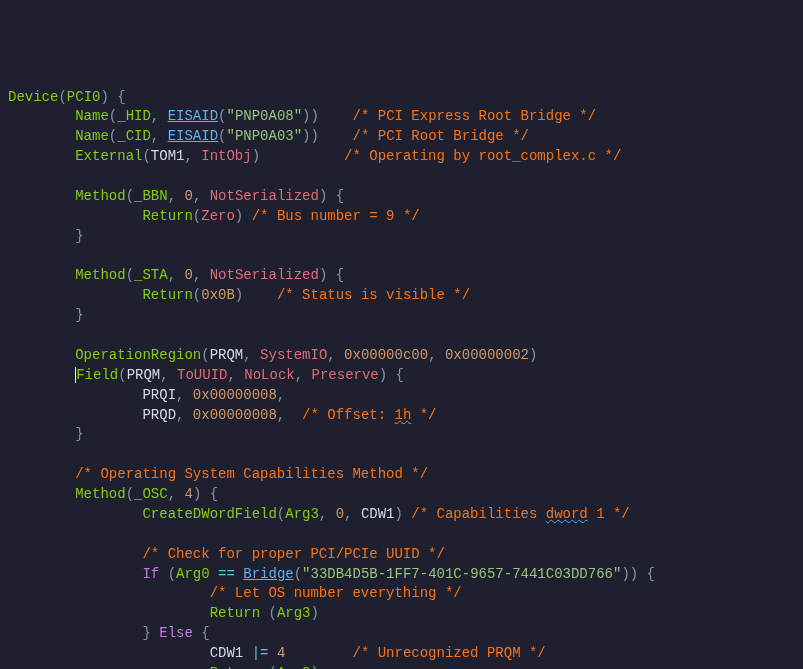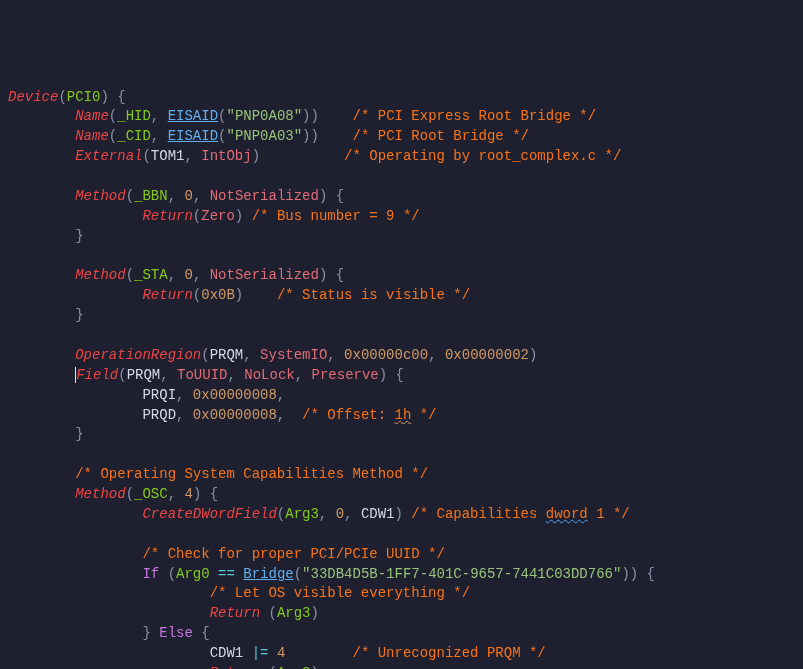--- a/index.html
+++ b/index.html
@@ -7,21 +7,21 @@
     padding: 8px;
     background: #1e2030;
     font-family: "Consolas", "Monaco", "Courier New", monospace;
     font-size: 14px;
     line-height: 1.42;
     color: #8a8fa8;
     white-space: pre;
     width: 803px;
     box-sizing: border-box;
   }
-  .c-type     { color: #ef4444; font-style: italic; }   
+  .c-type     { color: #84cc16; }   
   .c-key      { color: #c678dd; }                        
   .c-arg      { color: #84cc16; }    
   .c-func     { color: #61afef; text-decoration: underline; }                        
   .c-const    { color: #e06c75; }                        
   .c-num      { color: #d19a66; }                        
   .c-str      { color: #98c379; }                        
   .c-comment  { color: #f97316; }                        
   .c-ident    { color: #d6d9e4; }                        
   .c-op       { color: #56c8d8; }                        
   .c-brace    { color: #8a8fa8; }
@@ -52,21 +52,21 @@
                 <span class="c-ident">PRQI</span><span class="c-brace">, </span><span class="c-num">0x00000008</span><span class="c-brace">,</span>
                 <span class="c-ident">PRQD</span><span class="c-brace">, </span><span class="c-num">0x00000008</span><span class="c-brace">,  </span><span class="c-comment"><span>/* Offset: </span><span class="squig-y">1h</span><span> */</span></span>
         <span class="c-brace">}</span>
 
         <span class="c-comment">/* Operating System Capabilities Method */</span>
         <span class="c-type">Method</span><span class="c-brace">(</span><span class="c-arg">_OSC</span><span class="c-brace">, </span><span class="c-num">4</span><span class="c-brace">) {</span>
                 <span class="c-type">CreateDWordField</span><span class="c-brace">(</span><span class="c-arg">Arg3</span><span class="c-brace">, </span><span class="c-num">0</span><span class="c-brace">, </span><span class="c-ident">CDW1</span><span class="c-brace">) </span><span class="c-comment"><span>/* Capabilities </span><span class="squig-b">dword</span><span> 1 */</span></span>
 
                 <span class="c-comment">/* Check for proper PCI/PCIe UUID */</span>
                 <span class="c-key">If</span><span class="c-brace"> (</span><span class="c-arg">Arg0</span> <span class="c-op">==</span> <span class="c-func">Bridge</span><span class="c-brace">(</span><span class="c-str">"33DB4D5B-1FF7-401C-9657-7441C03DD766"</span><span class="c-brace">)) {</span>
-                        <span class="c-comment">/* Let OS visible everything */</span>
+                        <span class="c-comment">/* Let OS number everything */</span>
                         <span class="c-type">Return</span><span class="c-brace"> (</span><span class="c-arg">Arg3</span><span class="c-brace">)</span>
                 <span class="c-brace">} </span><span class="c-key">Else</span><span class="c-brace"> {</span>
                         <span class="c-ident">CDW1</span> <span class="c-op">|=</span> <span class="c-num">4</span>        <span class="c-comment">/* Unrecognized PRQM */</span>
                         <span class="c-type">Return</span><span class="c-brace"> (</span><span class="c-arg">Arg3</span><span class="c-brace">)</span>
                 
         
 </div>
 
 
 

